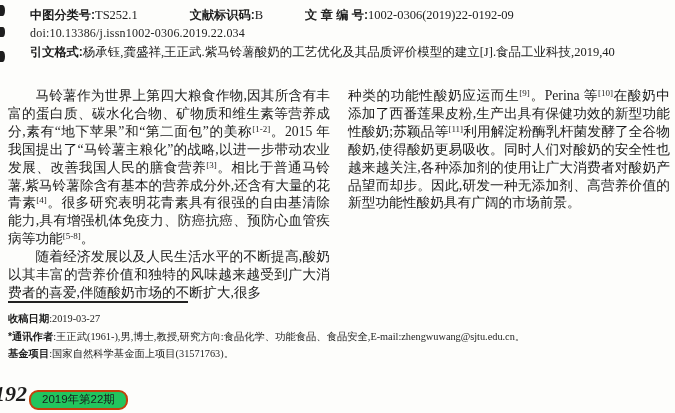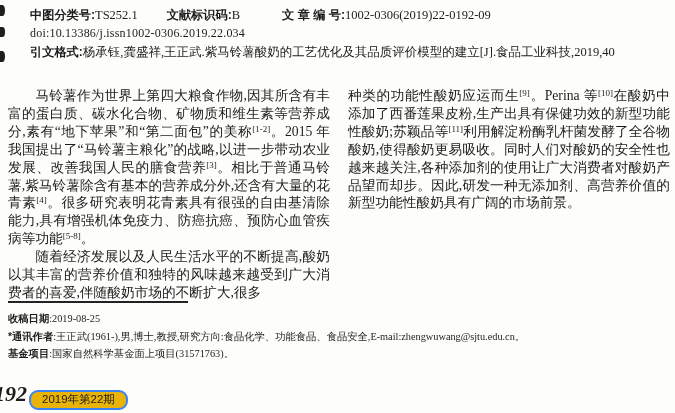--- a/index.html
+++ b/index.html
@@ -10,21 +10,21 @@
     color:#1c1c1c;
     font-family:"Liberation Serif","DejaVu Serif",serif;
     overflow:hidden;
     margin:0 auto;
     padding-left:48px;
   }
   
   .meta{position:absolute;top:7px;left:30px;right:8px;font-size:12.5px;line-height:17px;}
   .meta-row1{display:flex;align-items:baseline;white-space:nowrap;}
   .lbl{font-weight:bold;font-family:"Liberation Sans","DejaVu Sans",sans-serif;font-size:12.2px;}
-  .seg2{margin-left:29px;}
+  .seg2{margin-left:52px;}
   .seg3{margin-left:42px;}
   .doi-row{margin-top:1px;font-size:12px;letter-spacing:.2px;}
   .cite-row{margin-top:2px;padding-left:32px;text-indent:-32px;line-height:17.5px;}
   .cite-cont{padding-left:32px;line-height:17.5px;}
   
   .body-cols{
     position:absolute;top:87px;left:8px;right:9px;height:214px;
     display:flex;gap:18px;overflow:hidden;
   }
   .col{width:322px;font-size:13.7px;line-height:17.9px;text-align:justify;}
@@ -37,25 +37,25 @@
   .fn-line{font-size:10.3px;line-height:17.5px;white-space:nowrap;}
   .fn-line .lbl{font-size:10.3px;}
   
   .pageno-wrap{position:absolute;left:-6px;bottom:3px;display:flex;align-items:flex-start;}
   .pageno{
     font-family:"Liberation Serif","DejaVu Serif",serif;
     font-style:italic;font-weight:bold;font-size:22px;line-height:22px;
   }
   .issue-pill{
     margin-left:2px;margin-top:7px;
-    border:2px solid #3b82f6;border-radius:9px;
+    border:2px solid #c2410c;border-radius:9px;
     padding:0 11px 1px 11px;
     font-family:"Liberation Sans","DejaVu Sans",sans-serif;
     font-size:11.5px;line-height:15px;
-    background:#eab308;
+    background:#22c55e;
   }
   
   .artifact{position:absolute;left:0;width:5px;background:#1e1e1e;border-radius:0 50% 50% 0;}
   .a1{top:5px;height:11px;}
   .a2{top:27px;height:10px;}
   .a3{top:51px;height:11px;}
 </style>
 </head>
 <body>
 
@@ -80,21 +80,21 @@
         <p class="indent">马铃薯作为世界上第四大粮食作物,因其所含有丰富的蛋白质、碳水化合物、矿物质和维生素等营养成分,素有“地下苹果”和“第二面包”的美称<sup>[1-2]</sup>。2015 年我国提出了“马铃薯主粮化”的战略,以进一步带动农业发展、改善我国人民的膳食营养<sup>[3]</sup>。相比于普通马铃薯,紫马铃薯除含有基本的营养成分外,还含有大量的花青素<sup>[4]</sup>。很多研究表明花青素具有很强的自由基清除能力,具有增强机体免疫力、防癌抗癌、预防心血管疾病等功能<sup>[5-8]</sup>。</p>
         <p class="indent">随着经济发展以及人民生活水平的不断提高,酸奶以其丰富的营养价值和独特的风味越来越受到广大消费者的喜爱,伴随酸奶市场的不断扩大,很多</p>
       </div>
     <div class="col">
         <p>种类的功能性酸奶应运而生<sup>[9]</sup>。Perina 等<sup>[10]</sup>在酸奶中添加了西番莲果皮粉,生产出具有保健功效的新型功能性酸奶;苏颖品等<sup>[11]</sup>利用解淀粉酶乳杆菌发酵了全谷物酸奶,使得酸奶更易吸收。同时人们对酸奶的安全性也越来越关注,各种添加剂的使用让广大消费者对酸奶产品望而却步。因此,研发一种无添加剂、高营养价值的新型功能性酸奶具有广阔的市场前景。</p>
       </div>
   </div>
 
   <div class="footnote">
     <div class="fn-rule"></div>
-    <div class="fn-line"><span class="lbl">收稿日期</span><span>:2019-08-25</span></div>
+    <div class="fn-line"><span class="lbl">收稿日期</span><span>:2019-03-27</span></div>
     <div class="fn-line"><span class="lbl">*通讯作者</span><span>:王正武(1961-),男,博士,教授,研究方向:食品化学、功能食品、食品安全,E-mail:zhengwuwang@sjtu.edu.cn。</span></div>
     <div class="fn-line"><span class="lbl">基金项目</span><span>:国家自然科学基金面上项目(31571763)。</span></div>
   </div>
 
   <div class="pageno-wrap">
     <span class="pageno">192</span>
     <span class="issue-pill">2019年第22期</span>
   </div>
 
 </div>

